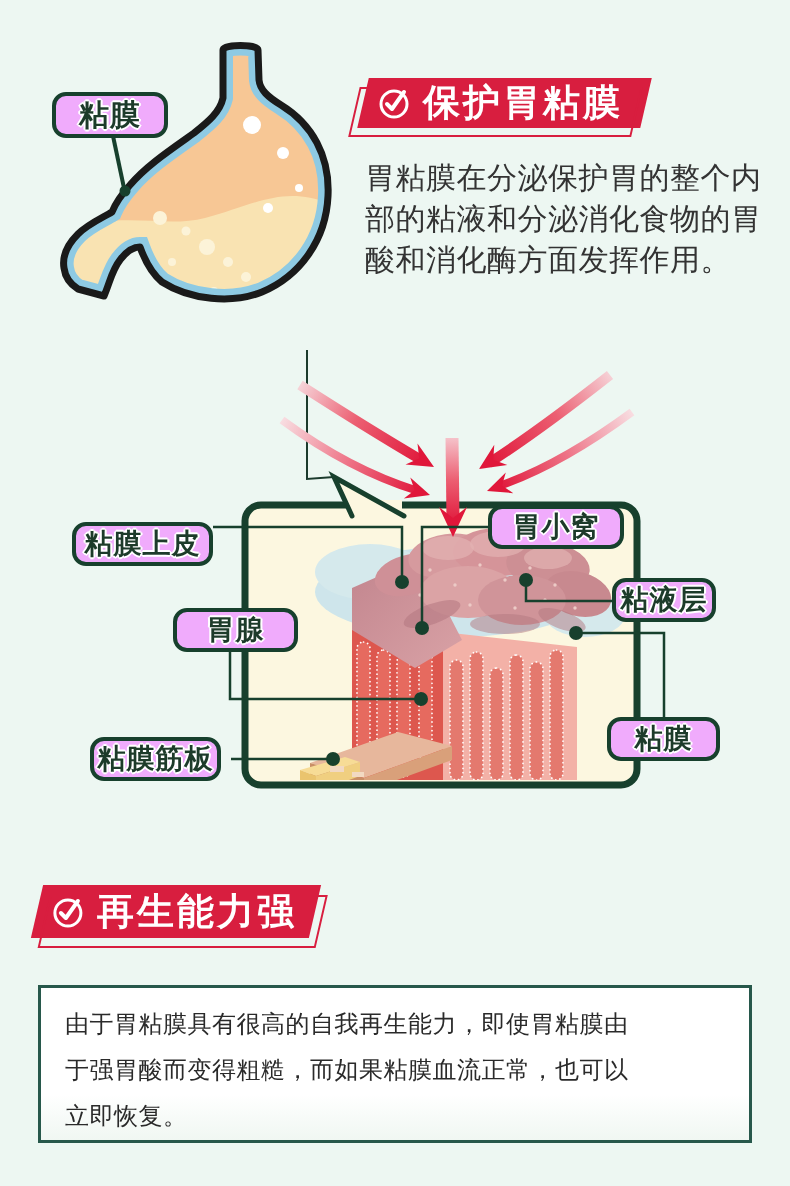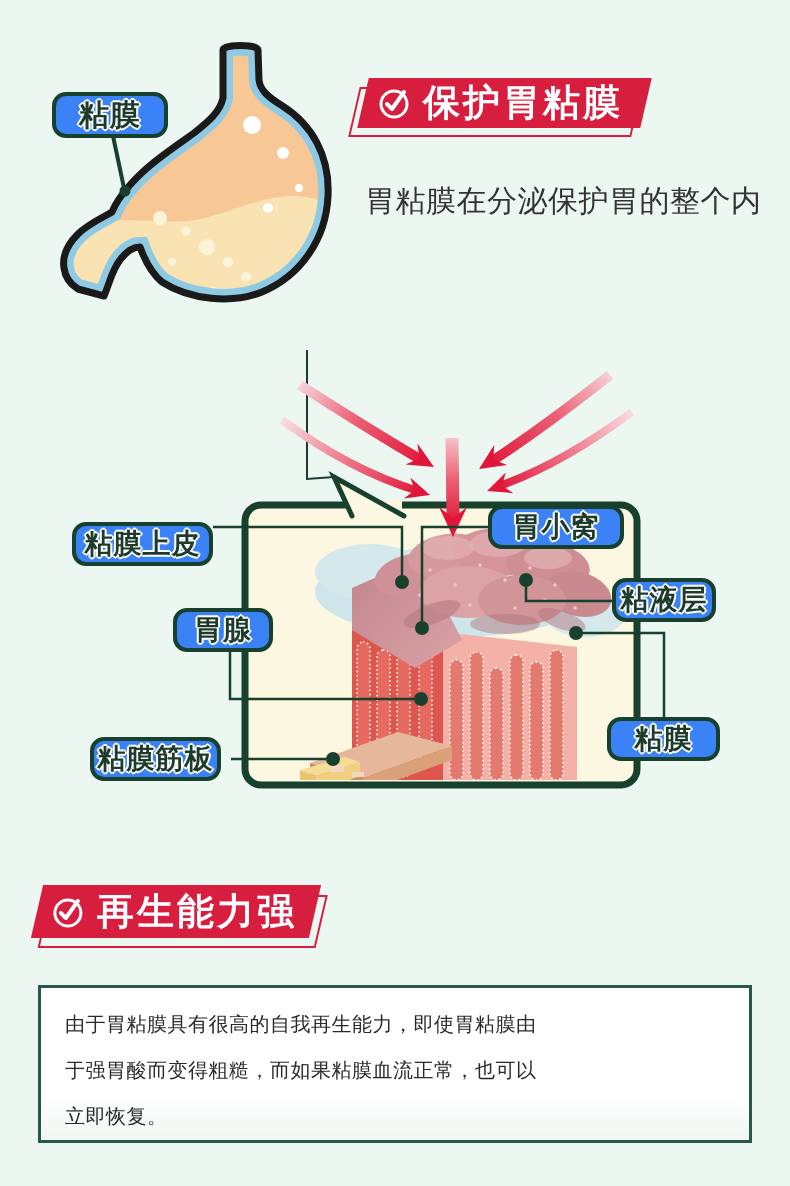--- a/index.html
+++ b/index.html
@@ -5,21 +5,21 @@
   html,body{margin:0;padding:0;}
   body{
     width:790px;height:1186px;position:relative;overflow:hidden;
     background:#edf7f2;
     font-family:"Liberation Sans","DejaVu Sans",sans-serif;
   }
   .abs{position:absolute;}
   
   .tag{
     position:absolute;box-sizing:border-box;
-    background:#3b82f6;border:4px solid #17402d;border-radius:14px;
+    background:#f0abfc;border:4px solid #17402d;border-radius:14px;
     display:flex;align-items:center;justify-content:center;
     font-weight:bold;color:#1d3b2a;font-size:28px;letter-spacing:1px;
     text-shadow:-2px 0 #fff,2px 0 #fff,0 -2px #fff,0 2px #fff,
                 -1px -1px #fff,1px -1px #fff,-1px 1px #fff,1px 1px #fff;
     white-space:nowrap;z-index:6;
   }
   
   .banner{
     position:absolute;height:50px;background:#d81e3f;
     transform:skewX(-13deg);display:flex;align-items:center;
@@ -32,21 +32,21 @@
   .banner.b2::after{transform:translate(9px,10px);}
   .banner-inner{transform:skewX(13deg);display:flex;align-items:center;gap:12px;}
   .banner-title{color:#fff;font-size:37px;font-weight:bold;letter-spacing:3px;}
   
   .para{position:absolute;color:#333;font-size:30px;line-height:41px;letter-spacing:.5px;}
   
   .note{
     position:absolute;box-sizing:border-box;
     background:linear-gradient(#ffffff 70%,#f0f7f2);
     border:3px solid #27584b;
-    color:#2a2a2a;font-size:20px;line-height:46px;letter-spacing:.5px;
+    color:#2a2a2a;font-size:24px;line-height:46px;letter-spacing:.5px;
     padding:13px 12px 12px 24px;
   }
   svg{display:block;}
   #scene{pointer-events:none;z-index:1;}
 </style>
 </head>
 <body>
 
 <svg id="scene" class="abs" style="left:0;top:0;" width="790" height="1186" viewBox="0 0 790 1186">
   <defs>
@@ -231,28 +231,30 @@
     <span>
       <svg width="34" height="34" viewBox="0 0 34 34">
         <circle cx="17" cy="18" r="13" fill="none" stroke="#fff" stroke-width="3"></circle>
         <path d="M10,18 L15,23 L27,6" fill="none" stroke="#fff" stroke-width="4" stroke-linecap="round" stroke-linejoin="round"></path>
       </svg>
     </span>
     <span class="banner-title">保护胃粘膜</span>
   </div>
 </div>
 
-<div class="para" style="left:365px;top:180px;width:420px;">
+<div class="para" style="left:365px;top:160px;width:420px;font-family:Liberation Mono, monospace;">
   <div>胃粘膜在分泌保护胃的整个内</div>
+  <div>部的粘液和分泌消化食物的胃</div>
+  <div>酸和消化酶方面发挥作用。</div>
 </div>
 
 <div class="tag" style="left:72px;top:505px;width:141px;height:44px;margin-top:17px;">粘膜上皮</div>
 <div class="tag" style="left:488px;top:505px;width:136px;height:44px;">胃小窝</div>
 <div class="tag" style="left:612px;top:578px;width:104px;height:44px;">粘液层</div>
-<div class="tag" style="left:173px;top:608px;width:100px;height:44px;">胃腺</div>
+<div class="tag" style="left:173px;top:608px;width:125px;height:44px;">胃腺</div>
 <div class="tag" style="left:607px;top:717px;width:113px;height:44px;">粘膜</div>
 <div class="tag" style="left:90px;top:737px;width:131px;height:44px;">粘膜筋板</div>
 
 <div class="banner b2" style="left:37px;top:885px;width:250px;height:53px;">
   <div class="banner-inner">
     <span>
       <svg width="34" height="34" viewBox="0 0 34 34">
         <circle cx="17" cy="18" r="13" fill="none" stroke="#fff" stroke-width="3"></circle>
         <path d="M10,18 L15,23 L27,6" fill="none" stroke="#fff" stroke-width="4" stroke-linecap="round" stroke-linejoin="round"></path>
       </svg>

